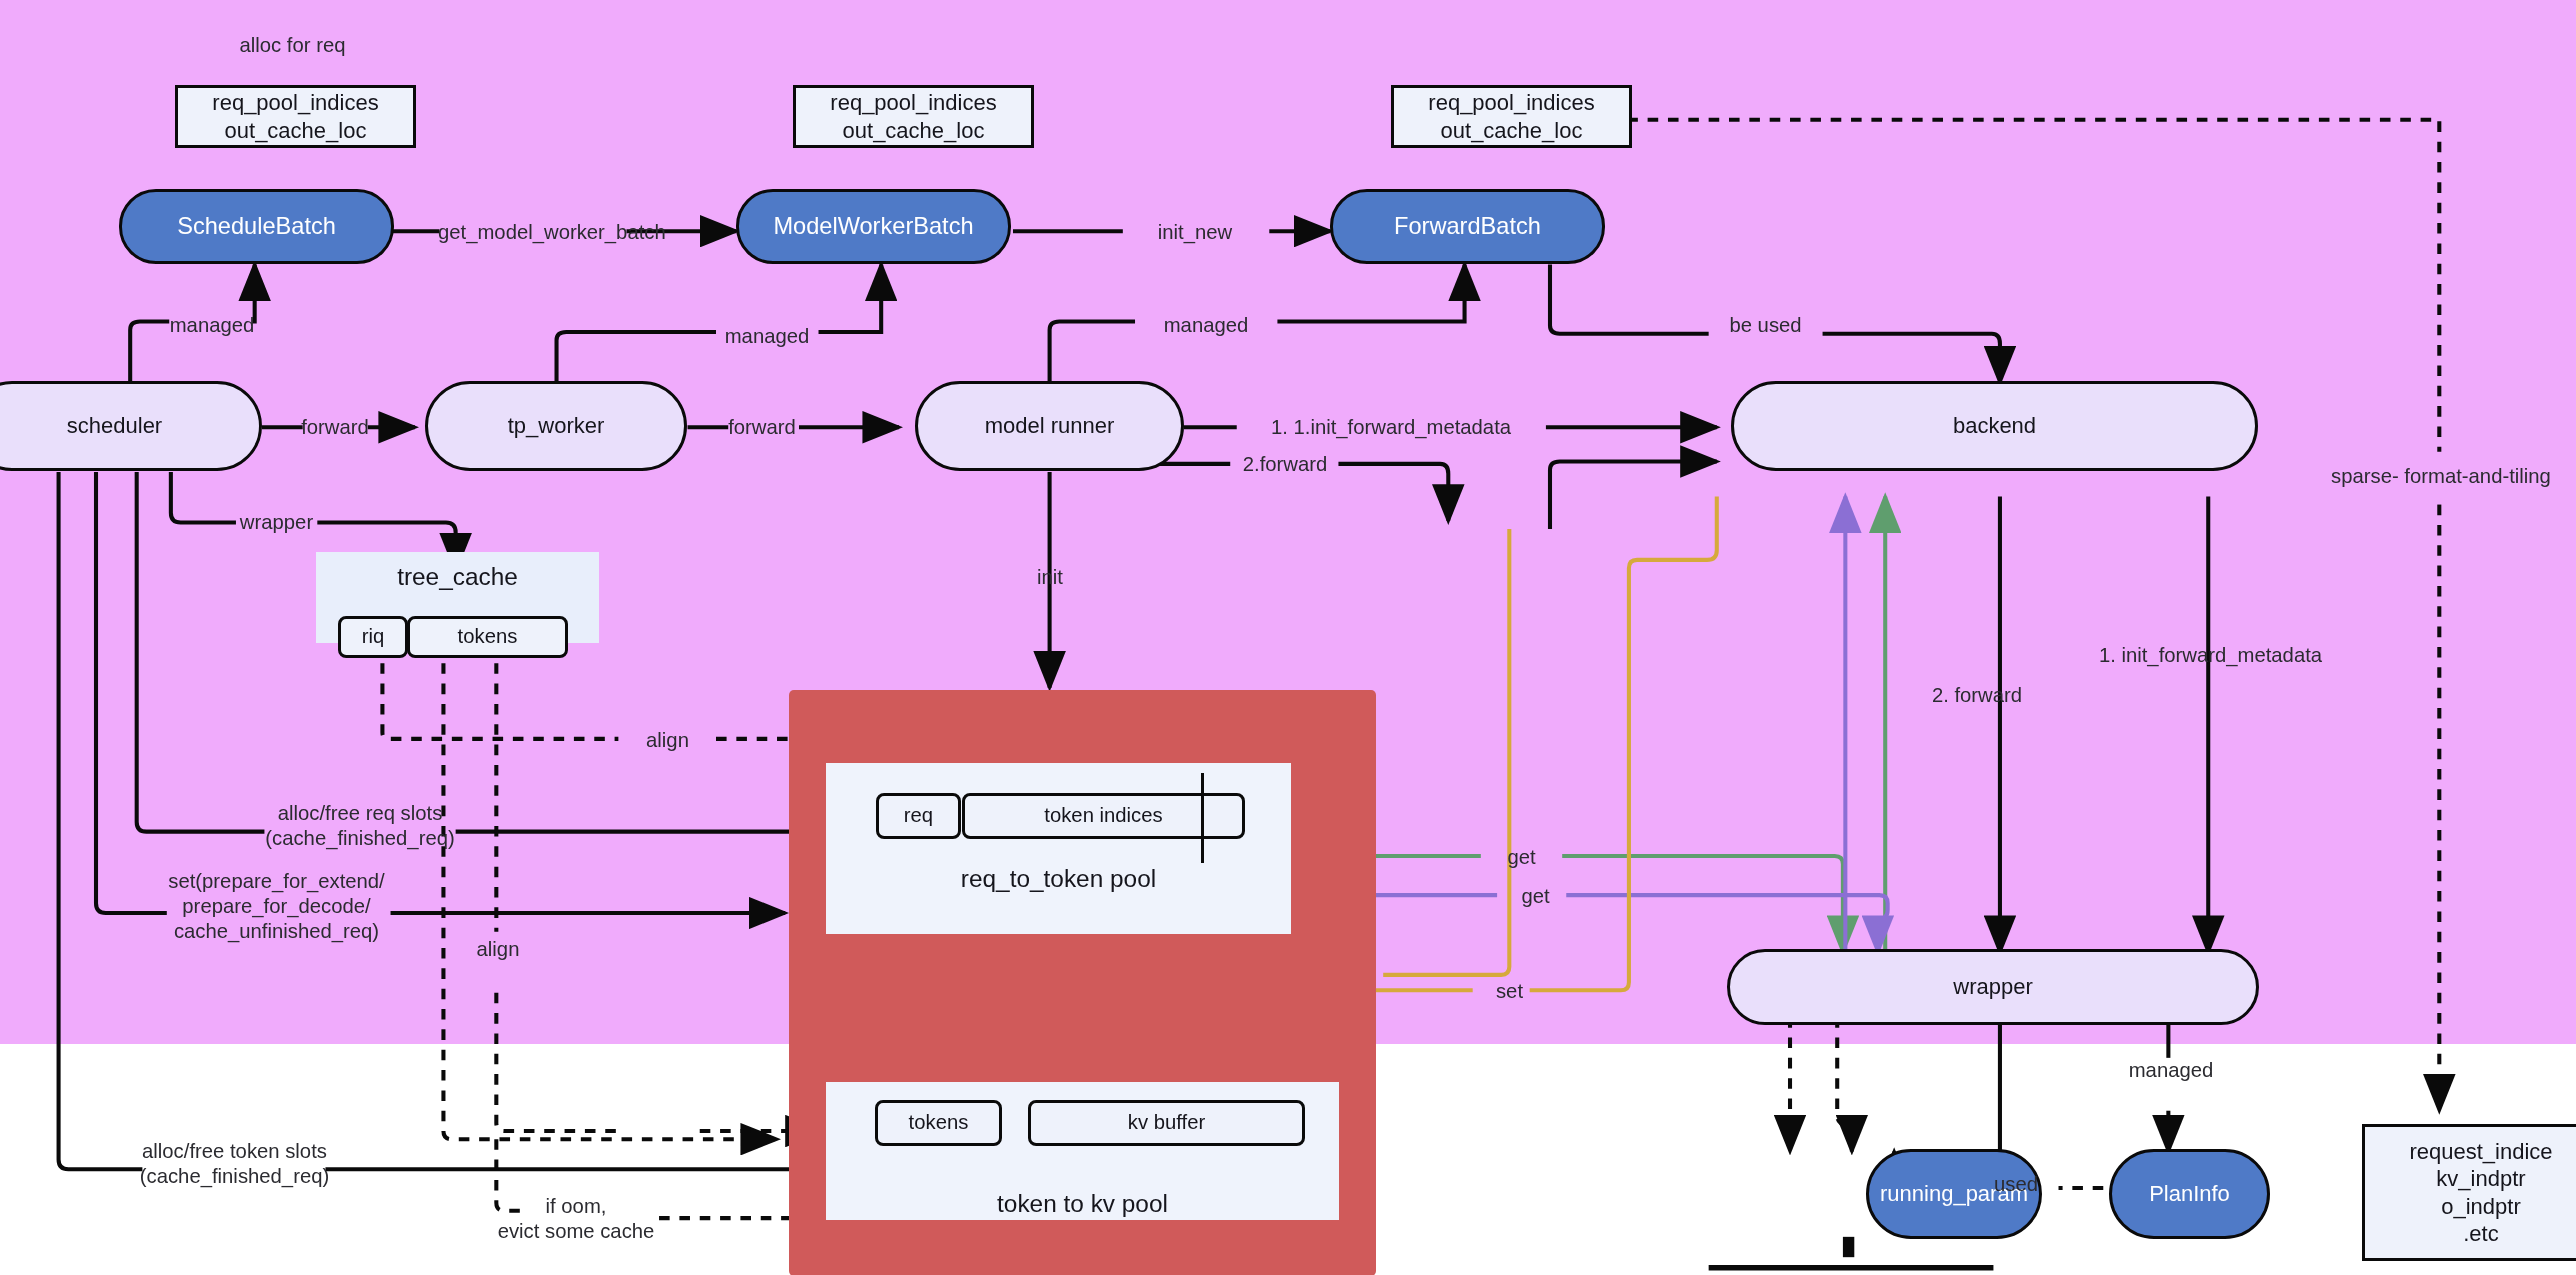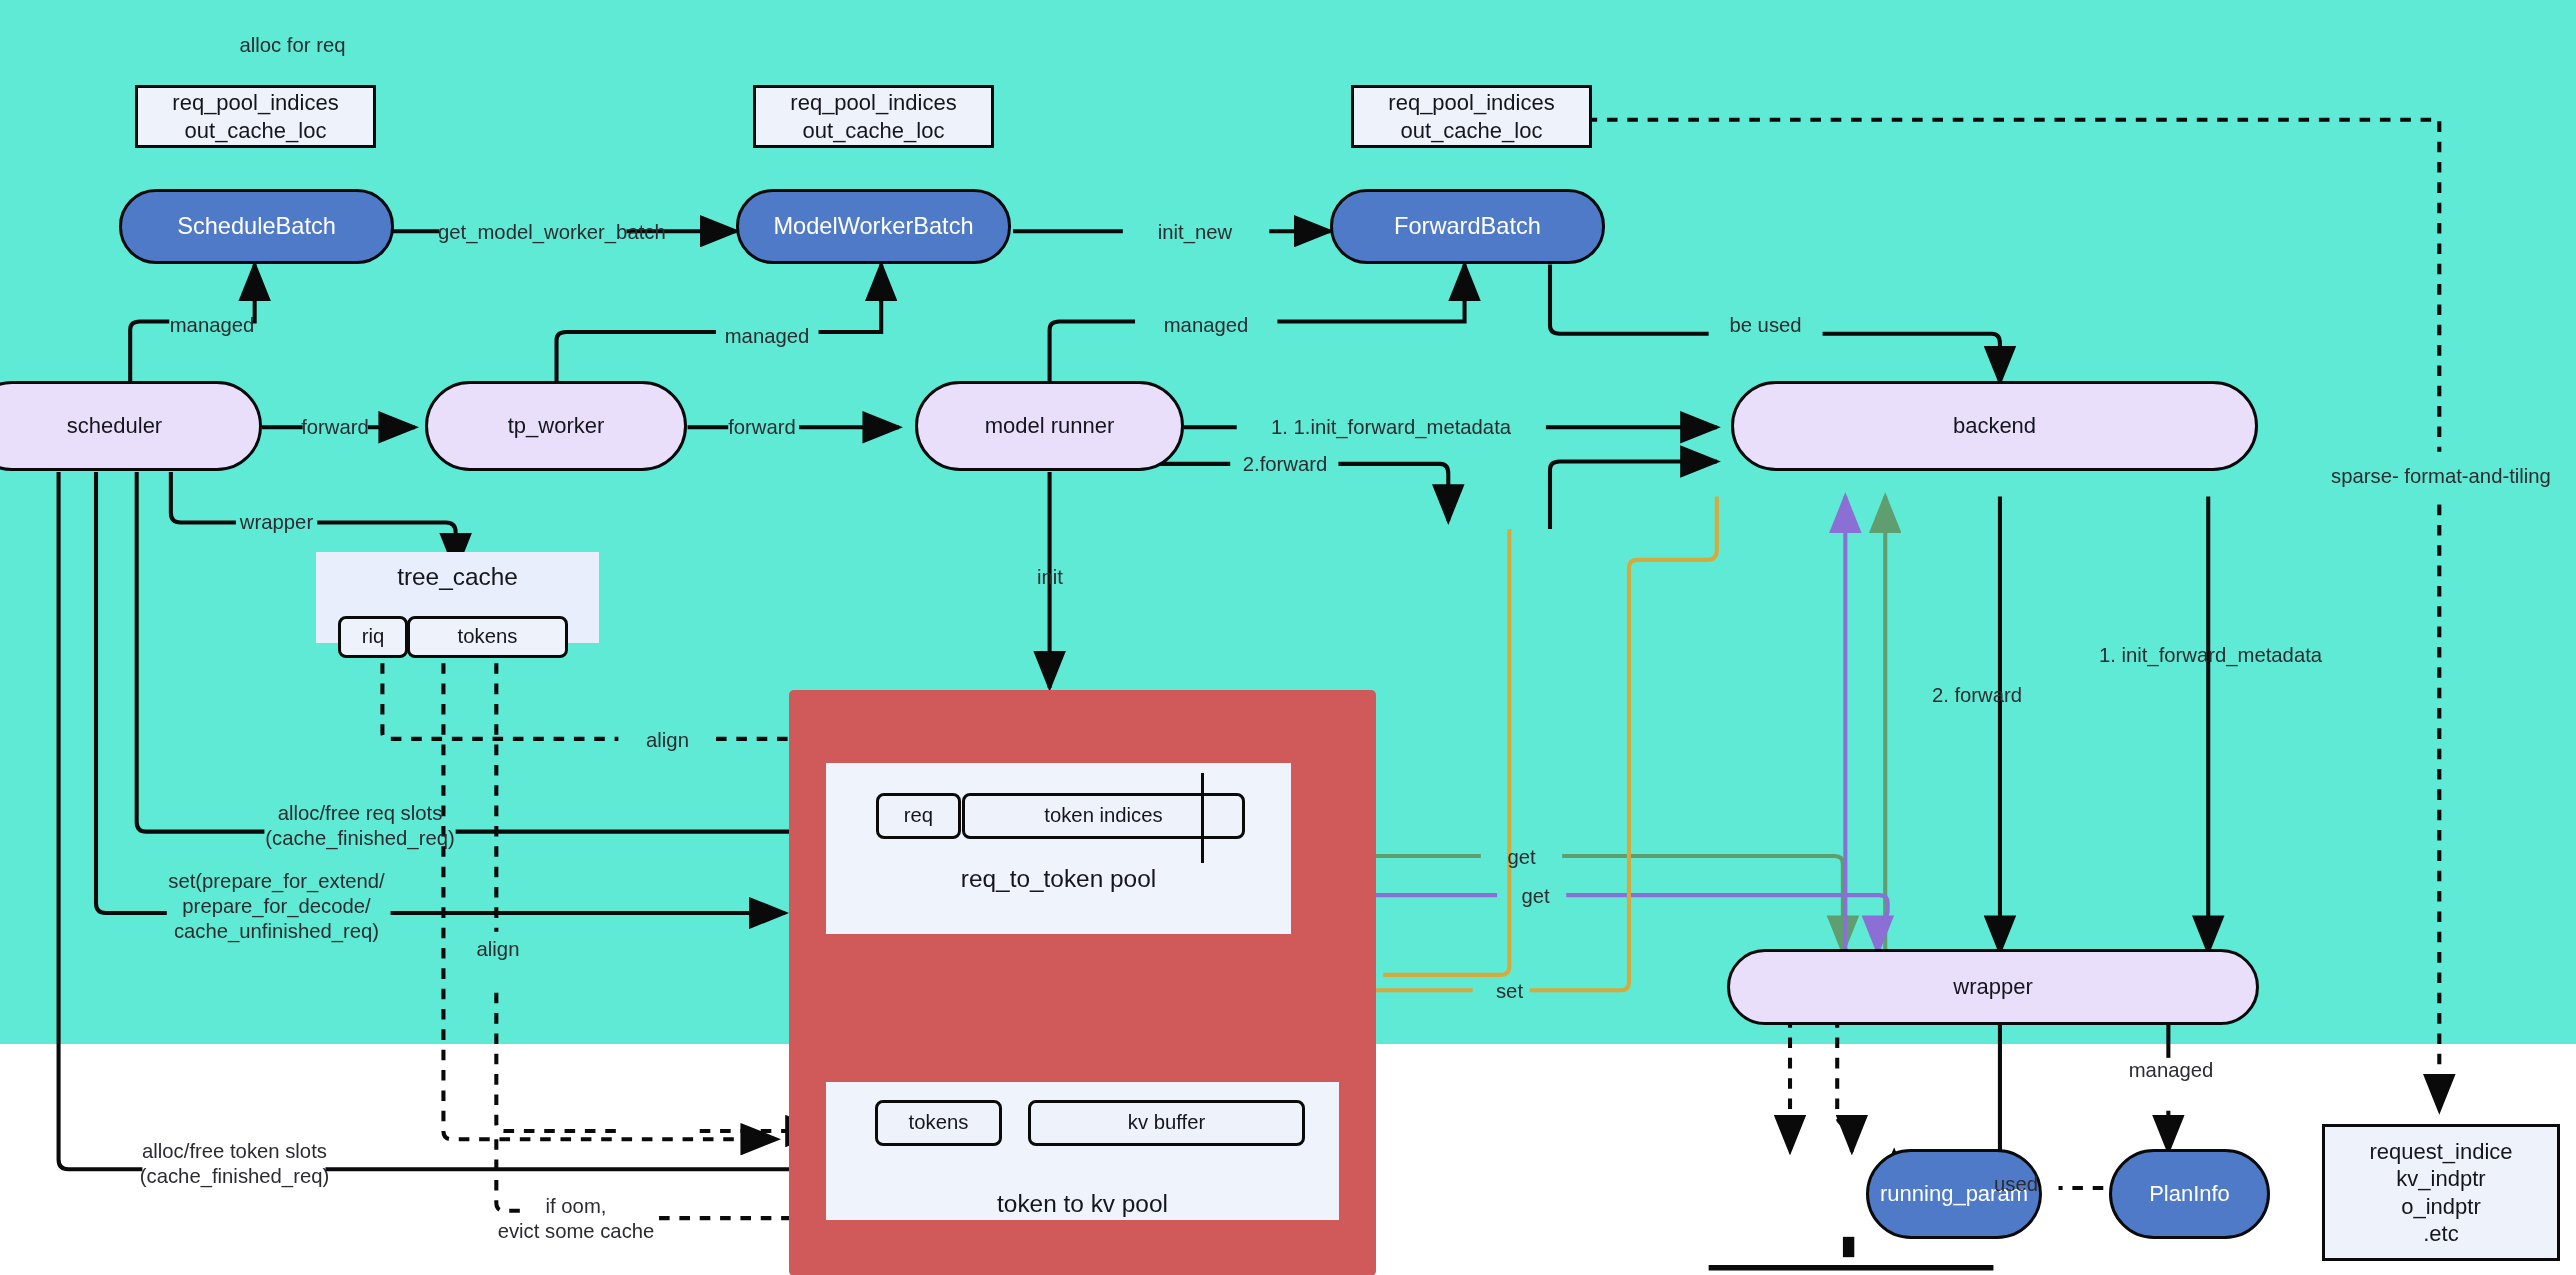--- a/index.html
+++ b/index.html
@@ -1,35 +1,35 @@
 <!DOCTYPE html>
 <html style="font-size:13px"><head>
 <meta charset="utf-8">
 <style>
   html,body{margin:0;padding:0;background:#ffffff;}
   body{width:2576px;height:1276px;font-family:"Liberation Sans",sans-serif;overflow:hidden;}
-  #stage{position:relative;width:2576px;height:1044px;background:#5eead4;text-decoration:underline;}
+  #stage{position:relative;width:2576px;height:1044px;background:#f0abfc;text-decoration:underline;}
 
   svg#wires{position:absolute;left:0;top:0;width:2576px;height:1276px;pointer-events:none;}
 
   .node{position:absolute;box-sizing:border-box;display:flex;align-items:center;
         justify-content:center;text-align:center;line-height:1.25;}
 
   
   .blue{background:#4f7ac7;border:3.3px solid #0a0a0a;border-radius:37px;color:#ffffff;
         font-size:23.6px;}
   .blue.round{border-radius:813px;}
 
   
   .purple{background:#e9dffb;border:3.3px solid #0a0a0a;border-radius:813px;color:#15151c;
           font-size:22px;}
 
   
   .notebox{background:#eef2fb;border:3.3px solid #0a0a0a;color:#15151c;font-size:22px;
-           white-space:pre-line;}
+           white-space:pre-line;margin-left:40px;}
 
   
   .chip{background:#eef2fb;border:3.3px solid #0a0a0a;border-radius:8.1px;color:#15151c;
         font-size:20.3px;}
 
   
   .panel{background:#e8eefb;}
   .panel-white{background:#eff3fc;}
   .redzone{background:#d05a5a;border-radius:4.9px;}
 

